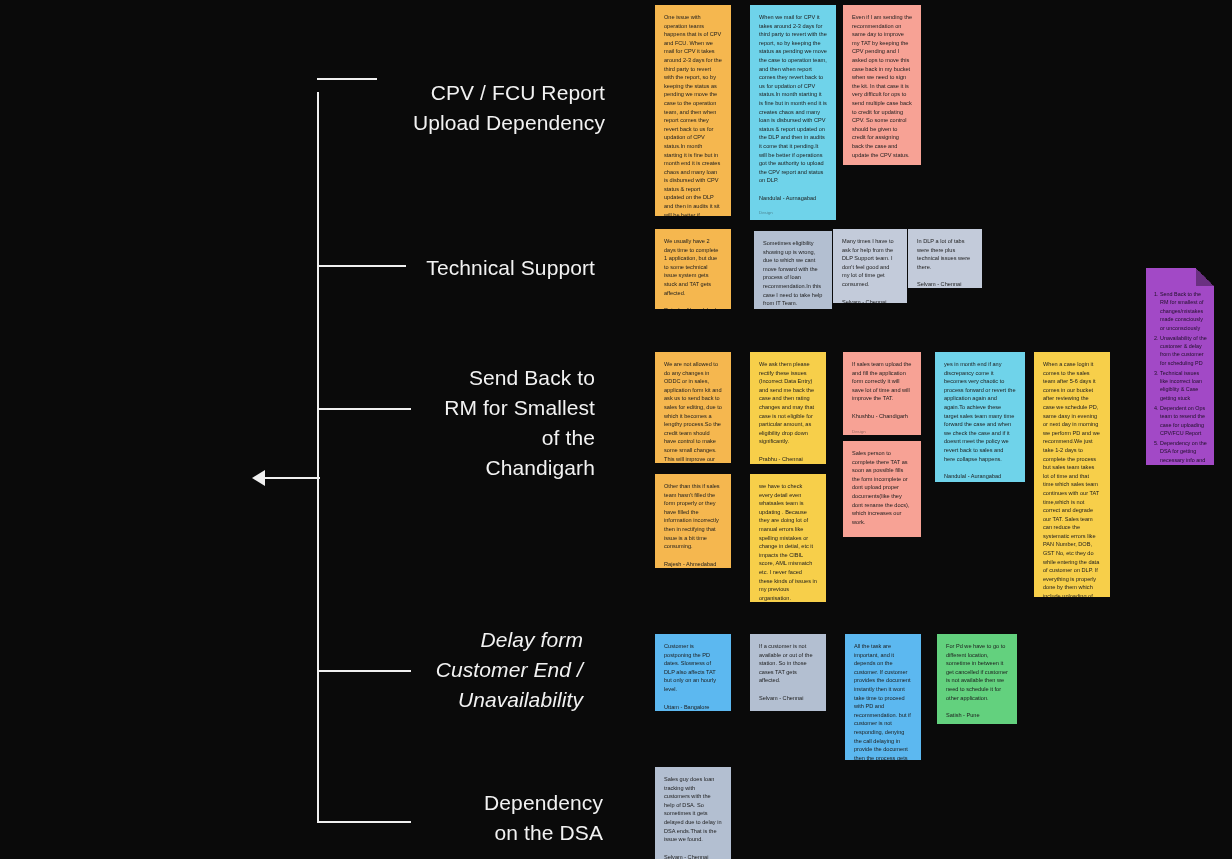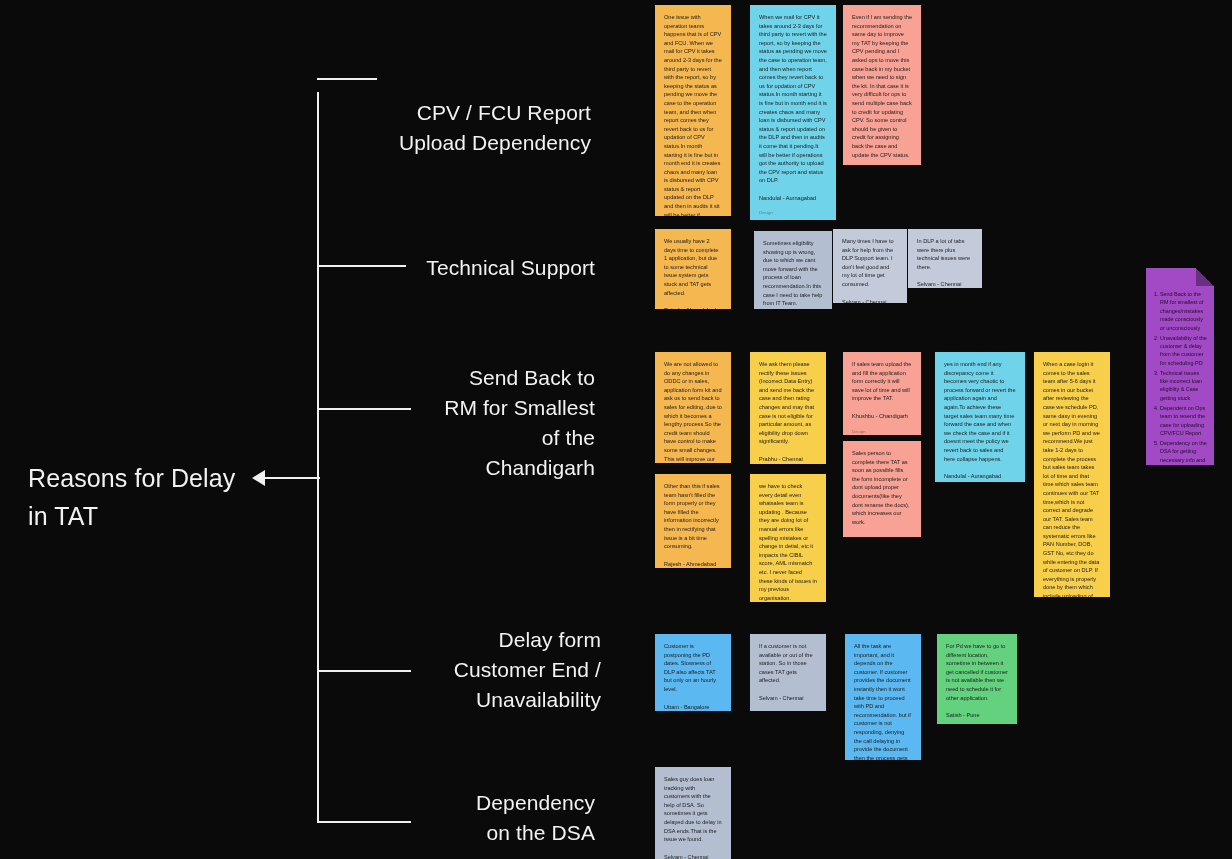--- a/index.html
+++ b/index.html
@@ -55,43 +55,41 @@
     font-size:5.4px;line-height:8.4px;color:#20102a;
   }
   .note.purple ol{margin:0;padding-left:9px;}
   .note.purple li{margin-bottom:1.5px;}
 </style>
 </head>
 <body>
 
 <div id="board">
 
-  <div class="tree-root-label">Reasons for
-Delay in TAT</div>
   <div class="root-arrow-line"></div>
   <div class="root-arrow-head"></div>
   <div class="spine"></div>
 
   <div id="branches">
       <div class="branch" style="top: 78px; width: 60px;"></div>
-      <div class="branch-label" style="left: 376px; top: 78px; width: 215px; white-space: pre-line; margin-top: 20px;">CPV / FCU Report
+      <div class="branch-label" style="left: 390px; top: 78px; width: 215px; white-space: pre-line;">CPV / FCU Report
 Upload Dependency</div>
       <div class="branch" style="top: 265px; width: 89px;"></div>
       <div class="branch-label" style="left: 380px; top: 253px; width: 215px; white-space: pre-line;">Technical Support</div>
       <div class="branch" style="top: 408px; width: 94px;"></div>
       <div class="branch-label" style="left: 380px; top: 363px; width: 215px; white-space: pre-line;">Send Back to
 RM for Smallest
 of the
 Chandigarh</div>
       <div class="branch" style="top: 670px; width: 94px;"></div>
-      <div class="branch-label" style="left: 386px; top: 625px; width: 215px; white-space: pre-line;">Delay form
+      <div class="branch-label" style="left: 368px; top: 625px; width: 215px; white-space: pre-line; font-style: italic;">Delay form
 Customer End /
 Unavailability</div>
       <div class="branch" style="top: 821px; width: 94px;"></div>
-      <div class="branch-label" style="left: 380px; top: 788px; width: 215px; white-space: pre-line;">Dependency
+      <div class="branch-label" style="left: 388px; top: 788px; width: 215px; white-space: pre-line;">Dependency
 on the DSA</div>
     </div>
   <div id="notes">
       <div class="note" style="left: 655px; top: 5px; width: 76px; height: 211px; background: rgb(245, 183, 79);">
         <div class="body">One issue with operation teams happens that is of CPV and FCU. When we mail for CPV it takes around 2-3 days for the third party to revert with the report, so by keeping the status as pending we move the case to the operation team, and then when report comes they revert back to us for updation of CPV status.In month starting it is fine but in month end it is creates chaos and many loan is disbursed with CPV status &amp; report updated on the DLP and then in audits it sit will be better if operations got the authority to upload the CPV report and status on DLP.</div>
       </div>
       <div class="note" style="left: 750px; top: 5px; width: 86px; height: 215px; background: rgb(111, 211, 234);">
         <div class="body">When we mail for CPV it takes around 2-3 days for third party to revert with the report, so by keeping the status as pending we move the case to operation team, and then when report comes they revert back to us for updation of CPV status.In month starting it is fine but in month end it is creates chaos and many loan is disbursed with CPV status &amp; report updated on the DLP and then in audits it come that it pending.It will be better if operations got the authority to upload the CPV report and status on DLP.</div>
         <div class="author">Nandulal - Aurnagabad</div>
         <div class="tag">Design</div>

